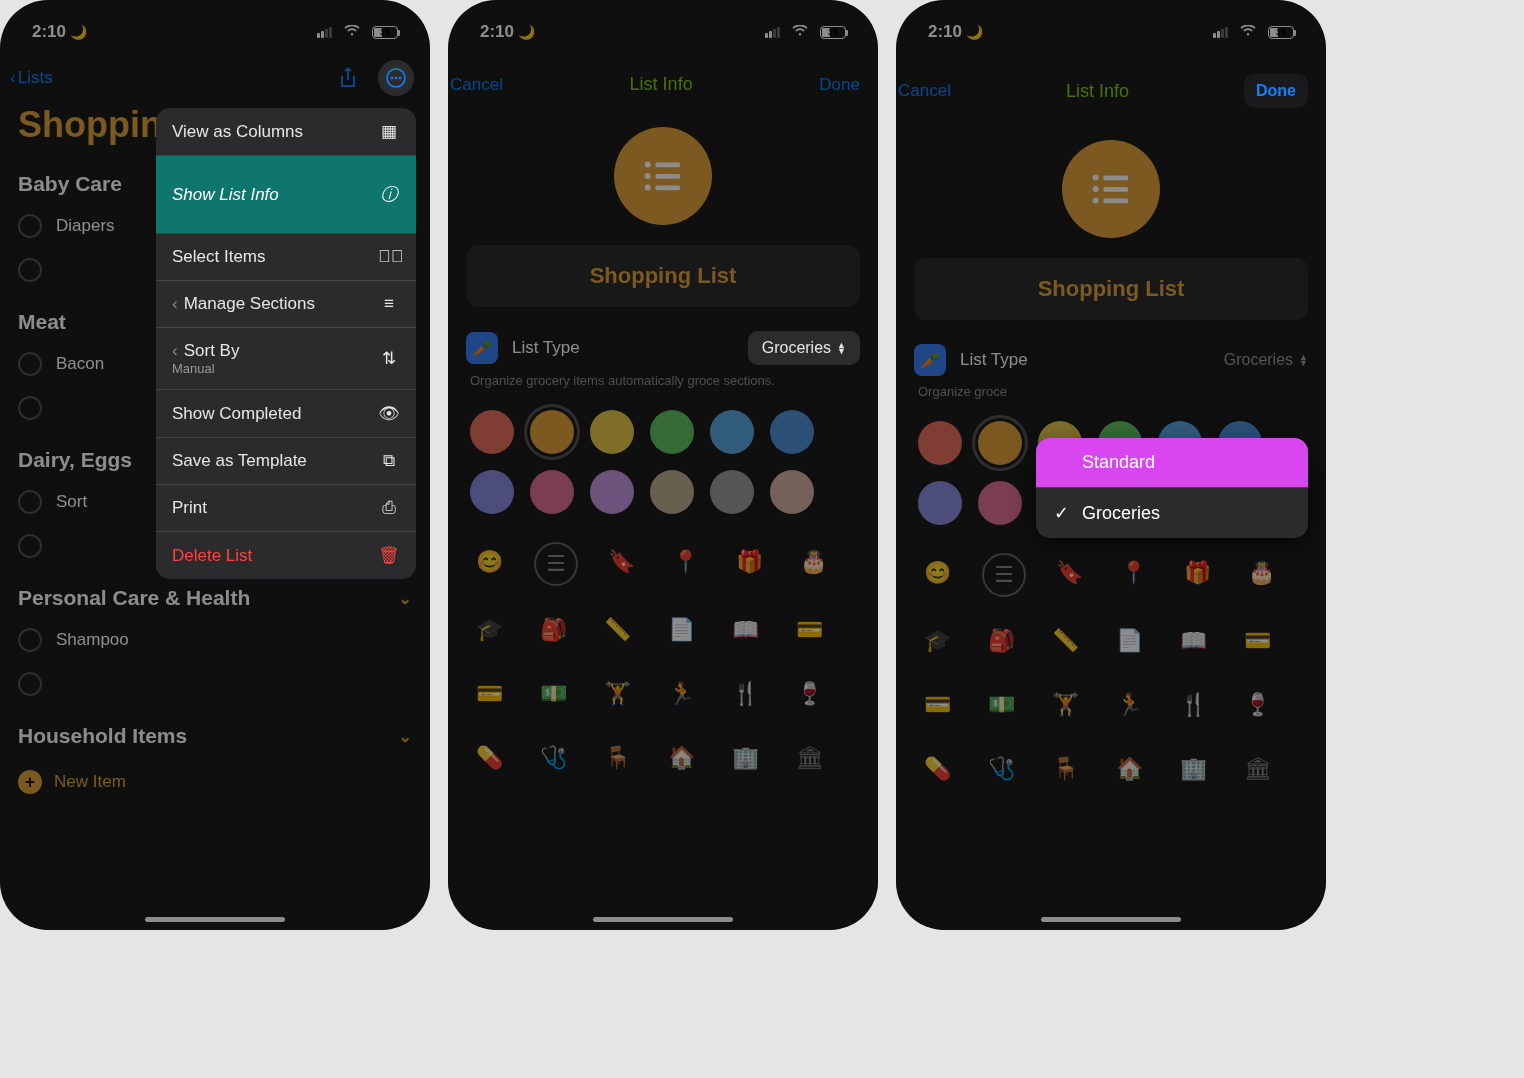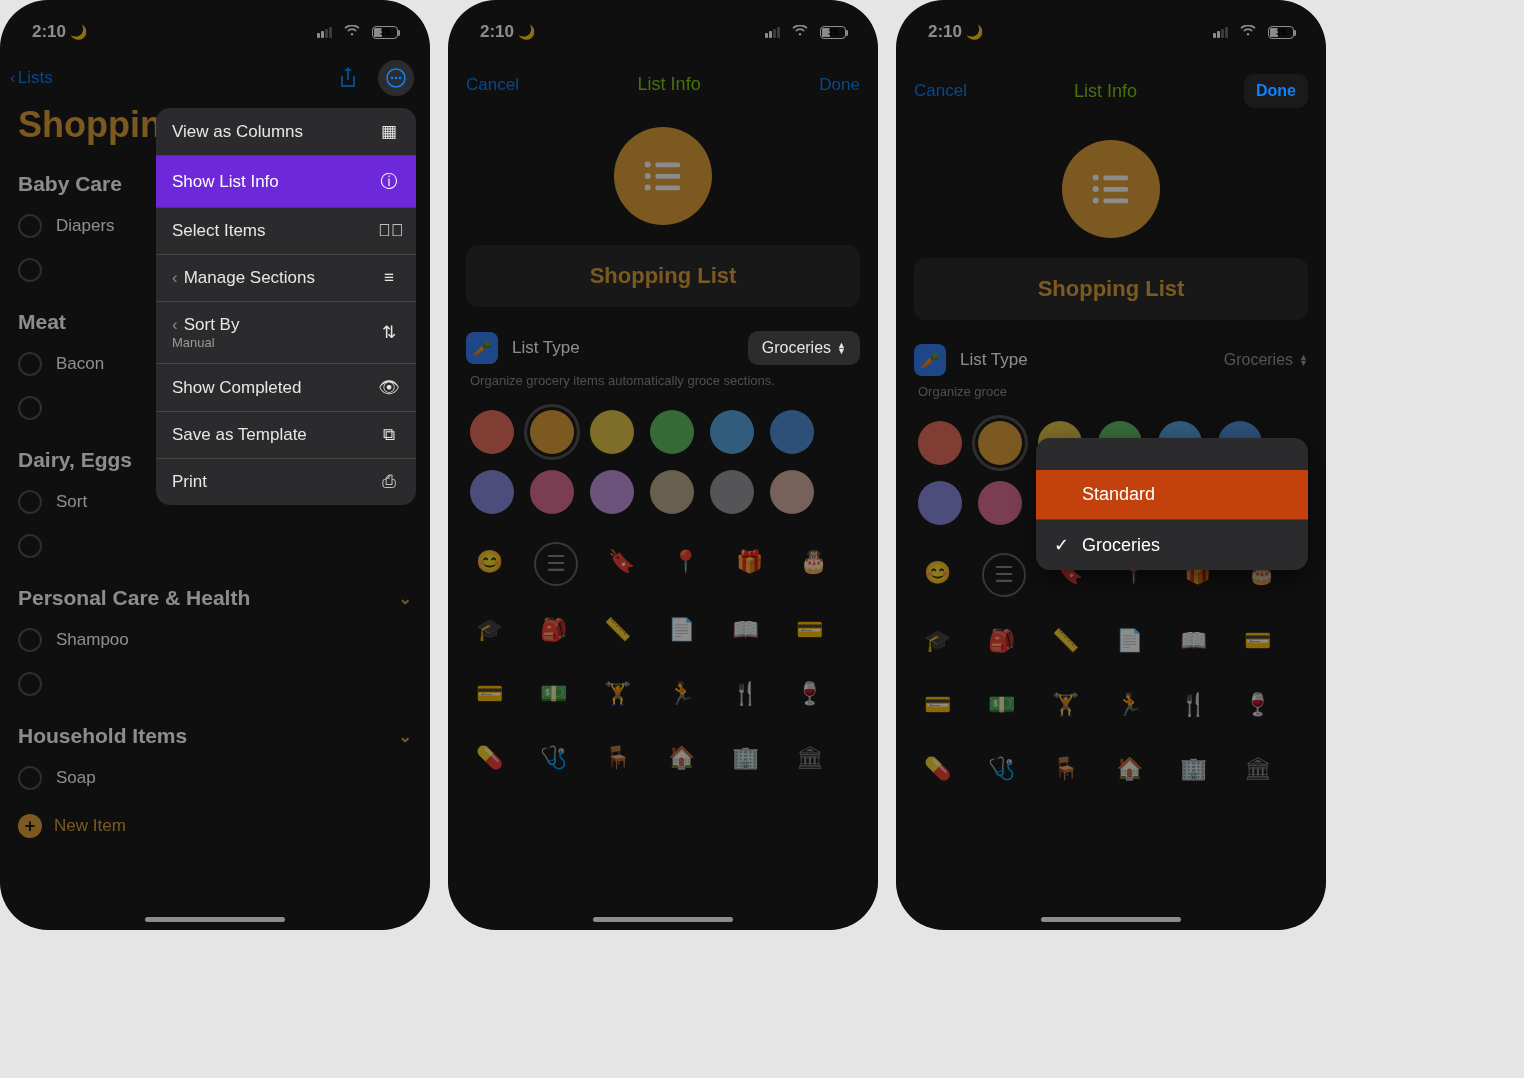--- a/index.html
+++ b/index.html
@@ -73,28 +73,28 @@
     position:absolute;
     top:108px; right:14px;
     width:260px;
     background:#2b2b2d;
     border-radius:14px;
     overflow:hidden;
     z-index:20;
   }
   .ctx-item{display:flex;justify-content:space-between;align-items:center;padding:13px 16px;color:#e6e6e6;font-size:17px;border-top:0.5px solid #444;}
   .ctx-item:first-child{border-top:none;}
-  .ctx-item.highlight{background:#6d28d9;color:#fff;position:relative;z-index:30;margin:0 -2px;padding:14px 18px;}
+  .ctx-item.highlight{background:#0f766e;color:#fff;position:relative;z-index:30;margin:0 -2px;padding:27px 18px;font-style:italic;}
   .ctx-item .sub{font-size:13px;color:#999;display:block;}
   .ctx-item.danger{color:#ff453a;}
   .ctx-icon{width:22px;text-align:center;color:inherit;}
   .ctx-chev{color:#888;margin-right:6px;}
 
   
-  .modal-nav{display:flex;justify-content:space-between;align-items:center;padding:24px 18px 8px 18px;}
+  .modal-nav{display:flex;justify-content:space-between;align-items:center;padding:24px 18px 8px 2px;}
   .modal-nav .btn{color:#0a84ff;font-size:17px;}
   .modal-nav .title{color:#84cc16;font-size:18px;font-weight:400;}
   .done-highlight{background:#1a1a1c;padding:8px 12px;border-radius:10px;color:#0a84ff;font-weight:600;position:relative;z-index:30;}
   .list-icon-wrap{display:flex;justify-content:center;margin-top:24px;}
   .list-icon{width:98px;height:98px;border-radius:50%;background:#e0a33b;display:flex;align-items:center;justify-content:center;}
   .list-icon svg{width:46px;height:46px;}
   .name-field{margin:20px 18px 0 18px;background:#2c2c2e;border-radius:12px;padding:18px;text-align:center;color:#e0a33b;font-size:22px;font-weight:600;}
   .type-row{margin:24px 18px 0 18px;background:transparent;display:flex;align-items:center;gap:14px;}
   .type-icon{width:32px;height:32px;border-radius:8px;background:#3a82f7;display:flex;align-items:center;justify-content:center;color:#fff;font-size:16px;}
   .type-label{color:#fff;font-size:17px;flex:1;}
@@ -105,21 +105,21 @@
   .color-dot{width:44px;height:44px;border-radius:50%;}
   .color-dot.sel{outline:3px solid #555;outline-offset:3px;}
   .icons-grid{display:flex;flex-wrap:wrap;gap:24px;margin:28px 22px 0 22px;}
   .icon-cell{width:40px;height:40px;display:flex;align-items:center;justify-content:center;color:#888;font-size:22px;}
   .icon-cell.sel{border:2px solid #666;border-radius:50%;width:44px;height:44px;}
   .icon-cell.blue{color:#3a82f7;}
 
   
   .type-dropdown{position:absolute;top:438px;right:18px;width:272px;background:#2b2b2d;border-radius:14px;overflow:hidden;z-index:30;box-shadow:0 8px 24px rgba(0,0,0,0.5);}
   .dd-item{padding:14px 18px;color:#fff;font-size:18px;display:flex;align-items:center;gap:12px;border-top:0.5px solid #444;}
-  .dd-item:first-child{border-top:none;background:#c2410c;margin-top:32px;}
+  .dd-item:first-child{border-top:none;background:#d946ef;}
   .dd-check{width:16px;}
 
   .updown{display:inline-flex;flex-direction:column;line-height:6px;font-size:9px;}
 </style>
 </head>
 <body>
 
 <div class="phone dimmed">
   <div class="status-bar">
     <div class="status-left">
@@ -212,24 +212,20 @@
         <span>Shampoo</span>
       </div>
     <div class="item-row">
         <span class="circle"></span>
       </div>
 
     <div class="section-h">
         <span>Household Items</span>
         <span class="chev-y">⌄</span>
       </div>
-    <div class="item-row">
-        <span class="circle"></span>
-        <span>Soap</span>
-      </div>
     <div class="new-item">
         <span class="plus-circ">+</span>
         <span>New Item</span>
       </div>
   </div>
 
   <div class="ctx-menu">
     <div class="ctx-item">
       <span>View as Columns</span>
       <span class="ctx-icon">▦</span>
@@ -254,20 +250,24 @@
       <span>Show Completed</span>
       <span class="ctx-icon">👁</span>
     </div>
     <div class="ctx-item">
       <span>Save as Template</span>
       <span class="ctx-icon">⧉</span>
     </div>
     <div class="ctx-item">
       <span>Print</span>
       <span class="ctx-icon">⎙</span>
+    </div>
+    <div class="ctx-item danger">
+      <span>Delete List</span>
+      <span class="ctx-icon">🗑</span>
     </div>
   </div>
 
   <div class="home-ind"></div>
 </div>
 
 <div class="phone dimmed">
   <div class="status-bar">
     <div class="status-left">
         <span>2:10</span>

